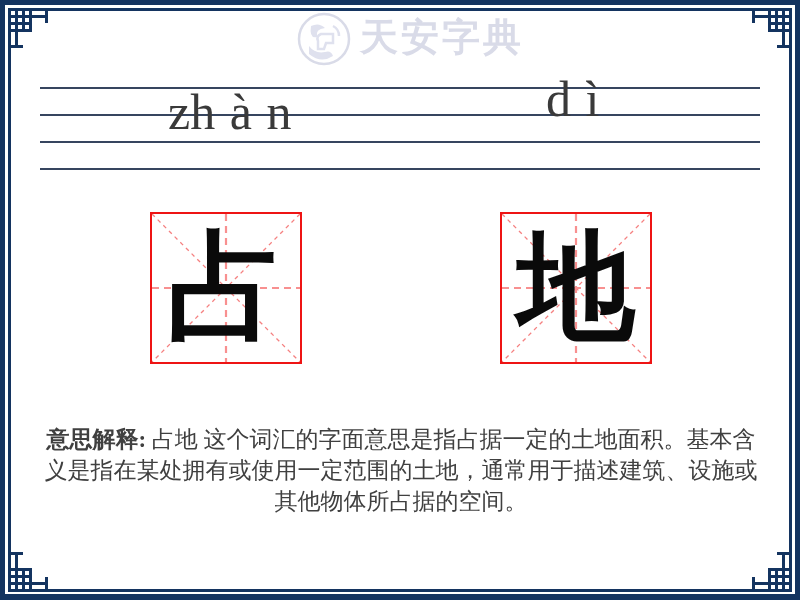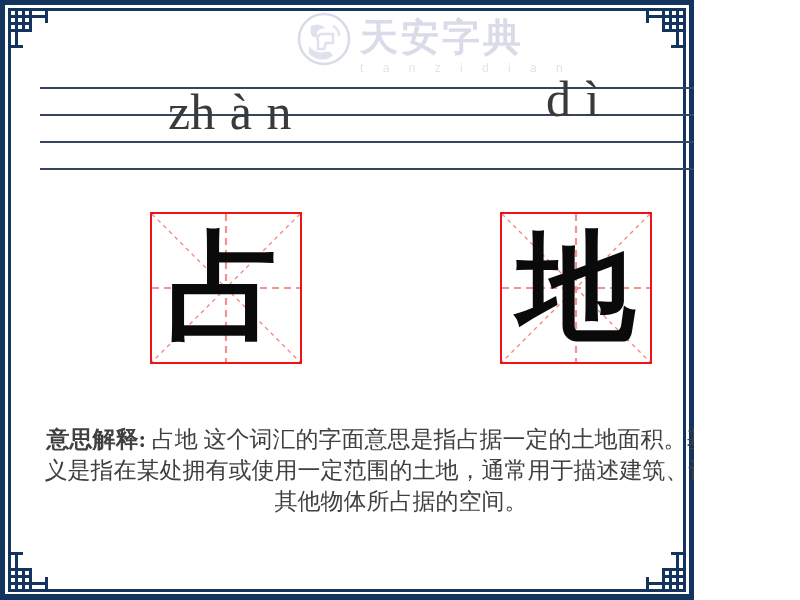--- a/index.html
+++ b/index.html
@@ -1,17 +1,17 @@
 <!DOCTYPE html>
 <html><head>
 <meta charset="utf-8">
 <style>
   html,body { margin:0; padding:0; }
   .page {
-    position:relative; width:694px; height:600px; background:#ffffff;
+    position:relative; width:800px; height:600px; background:#ffffff;
     overflow:hidden; font-family:"Liberation Serif", serif;
   }
   
   .frame-outer {
     position:absolute; inset:0; box-sizing:border-box;
     border:5px solid #143460; border-bottom-width:6px;
     pointer-events:none;
   }
   .frame-inner {
     position:absolute; inset:8px; box-sizing:border-box;
@@ -138,21 +138,20 @@
       <svg viewBox="0 0 54 54" xmlns="http://www.w3.org/2000/svg">
         <circle cx="27" cy="27" r="25" fill="none" stroke="#d9dbe8" stroke-width="2.5"></circle>
         <path d="M14 14 q8 -4 14 2 q-10 1 -8 9 q-8 2 -6 -11z" fill="#dfe1ee"></path>
         <path d="M24 22 h12 v9 h-7 l-2 6 h-6 v-8 q-2 -5 3 -7z" fill="none" stroke="#dfe1ee" stroke-width="2.5"></path>
         <path d="M12 34 q6 8 16 6 q6 -2 8 4 q-12 8 -24 -2z" fill="#dfe1ee"></path>
         <path d="M36 14 q6 3 6 10" fill="none" stroke="#dfe1ee" stroke-width="2.5"></path>
       </svg>
     </div>
     <div class="logo-text">
       <div class="brand-name">天安字典</div>
-      <div class="brand-sub">t a n z i d i a n</div>
     </div>
   </div>
 
   <div class="pline" style="top:87px"></div>
   <div class="pline" style="top:114px"></div>
   <div class="pline" style="top:141px"></div>
   <div class="pline" style="top:168px"></div>
   <div class="pinyin w1">zh à n</div>
   <div class="pinyin w2">d ì</div>
 

